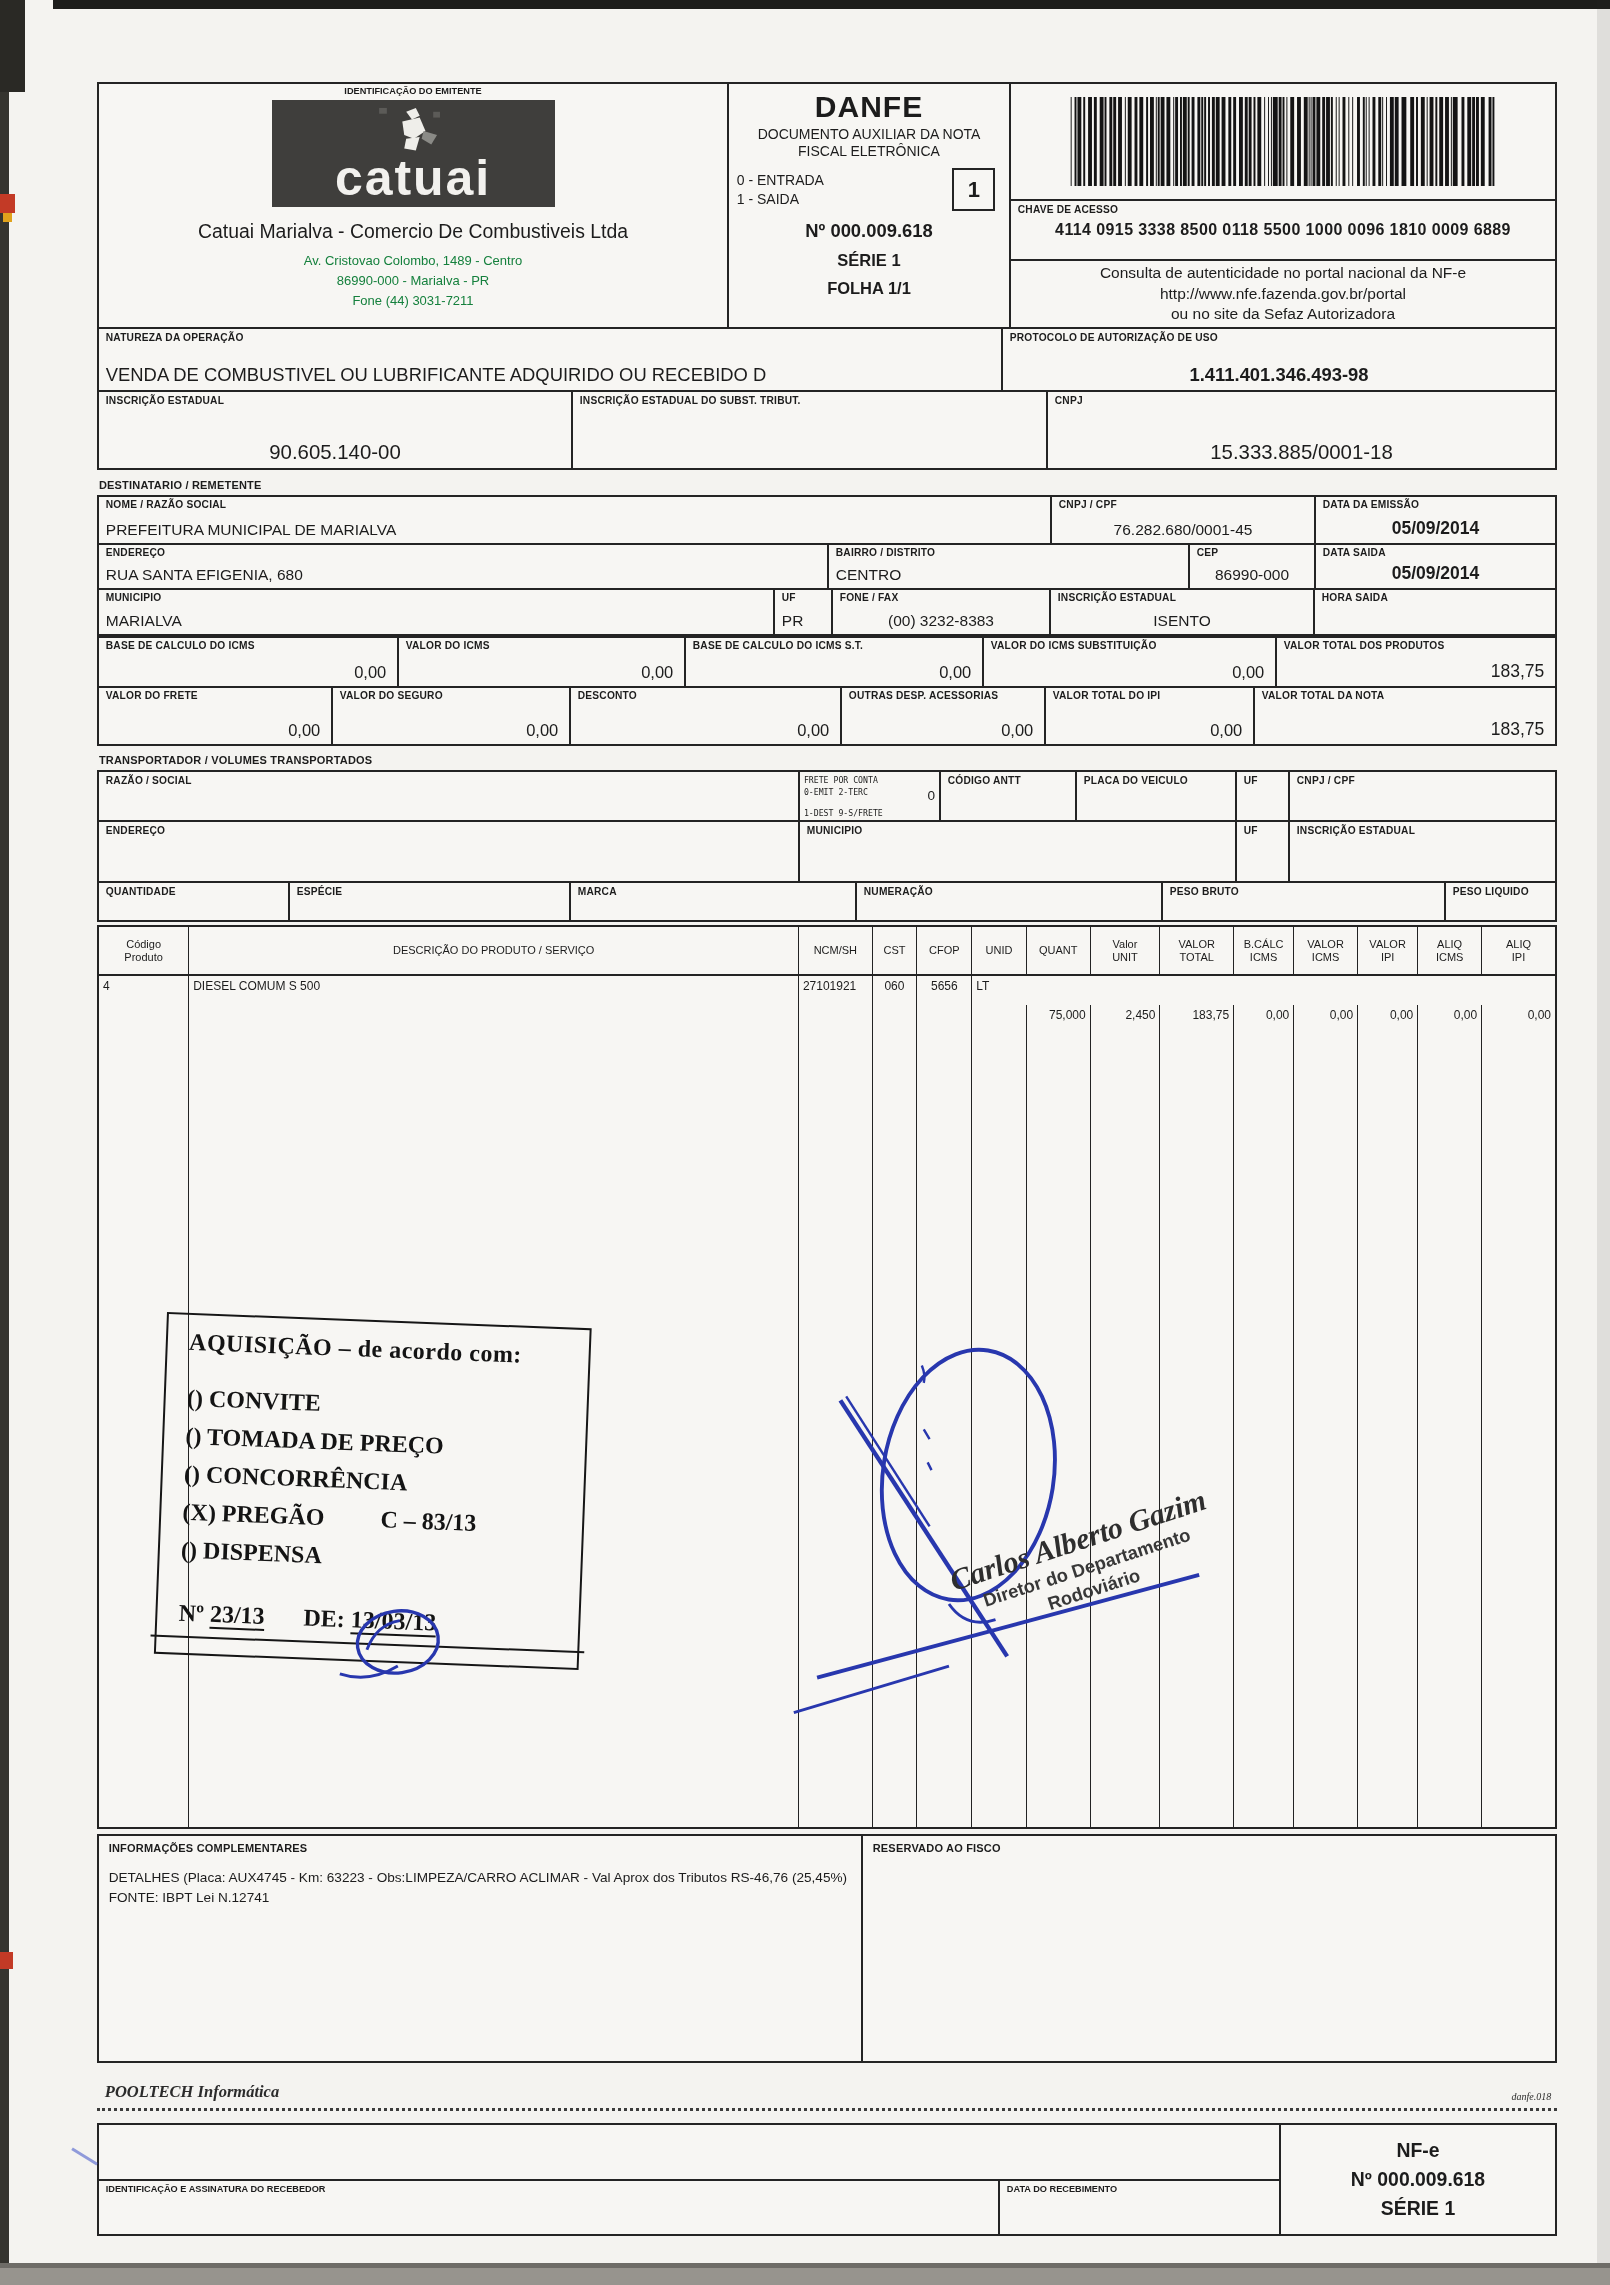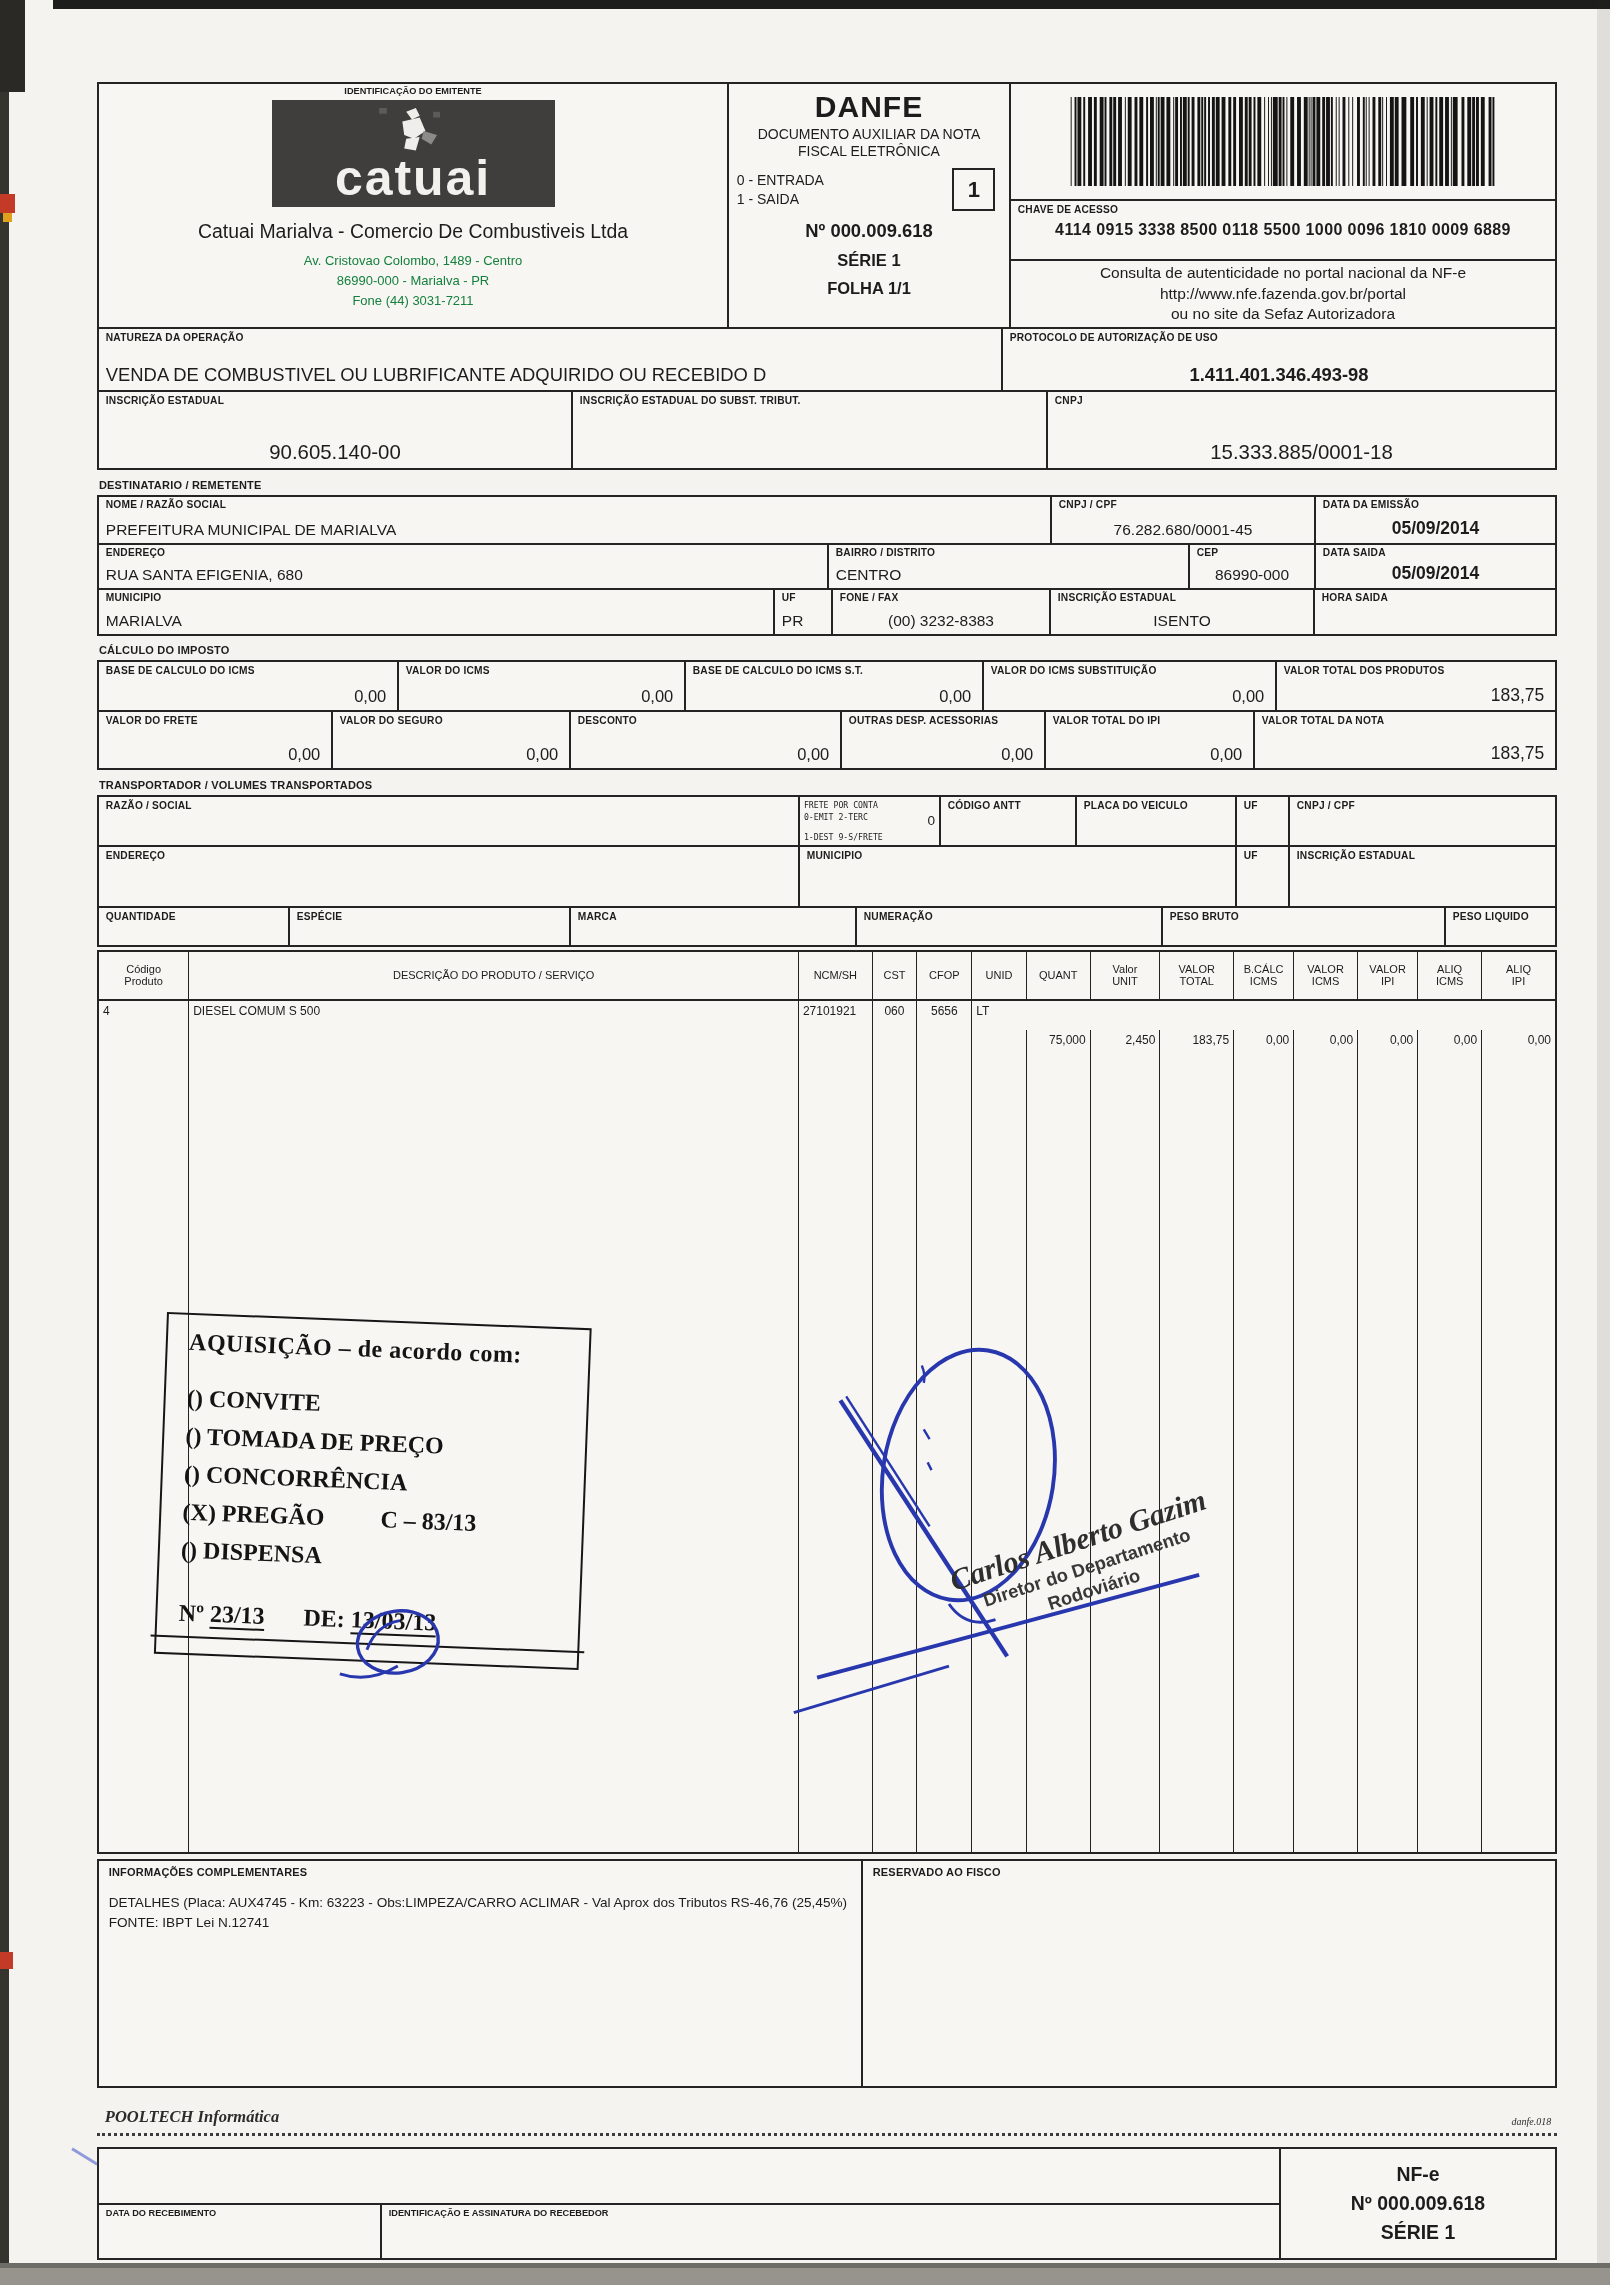--- a/index.html
+++ b/index.html
@@ -317,21 +317,20 @@
           <div class="lbl">INSCRIÇÃO ESTADUAL</div>
           <div class="val vc">ISENTO</div>
         </div>
         <div class="cell" style="flex:1;">
           <div class="lbl">HORA SAIDA</div>
           <div class="val"></div>
         </div>
       </div>
     </div>
 
-    <div class="sec">CÁLCULO DO IMPOSTO</div>
     <div class="box">
       <div class="row" style="height:48px;">
         <div class="cell" style="width:298px;">
           <div class="lbl">BASE DE CALCULO DO ICMS</div>
           <div class="val vr" style="font-size:16.5px;">0,00</div>
         </div>
         <div class="cell" style="width:287px;">
           <div class="lbl">VALOR DO ICMS</div>
           <div class="val vr" style="font-size:16.5px;">0,00</div>
         </div>
@@ -497,25 +496,25 @@
     <div class="footer">
       <div class="dev">POOLTECH Informática</div>
       <div class="docref">danfe.018</div>
     </div>
     <div class="dots"></div>
 
     <div class="box canhoto">
       <div class="can-left">
         <div class="can-top"></div>
         <div class="can-bottom">
+          <div class="can-cell" style="flex:1;">
+            <div class="can-lbl">IDENTIFICAÇÃO E ASSINATURA DO RECEBEDOR</div>
+          </div>
           <div class="can-cell" style="width:281px;">
             <div class="can-lbl">DATA DO RECEBIMENTO</div>
-          </div>
-          <div class="can-cell" style="flex:1;">
-            <div class="can-lbl">IDENTIFICAÇÃO E ASSINATURA DO RECEBEDOR</div>
           </div>
         </div>
       </div>
       <div class="nfe-box">
         <div>NF-e</div>
         <div>Nº 000.009.618</div>
         <div>SÉRIE 1</div>
       </div>
     </div>
   </div>

